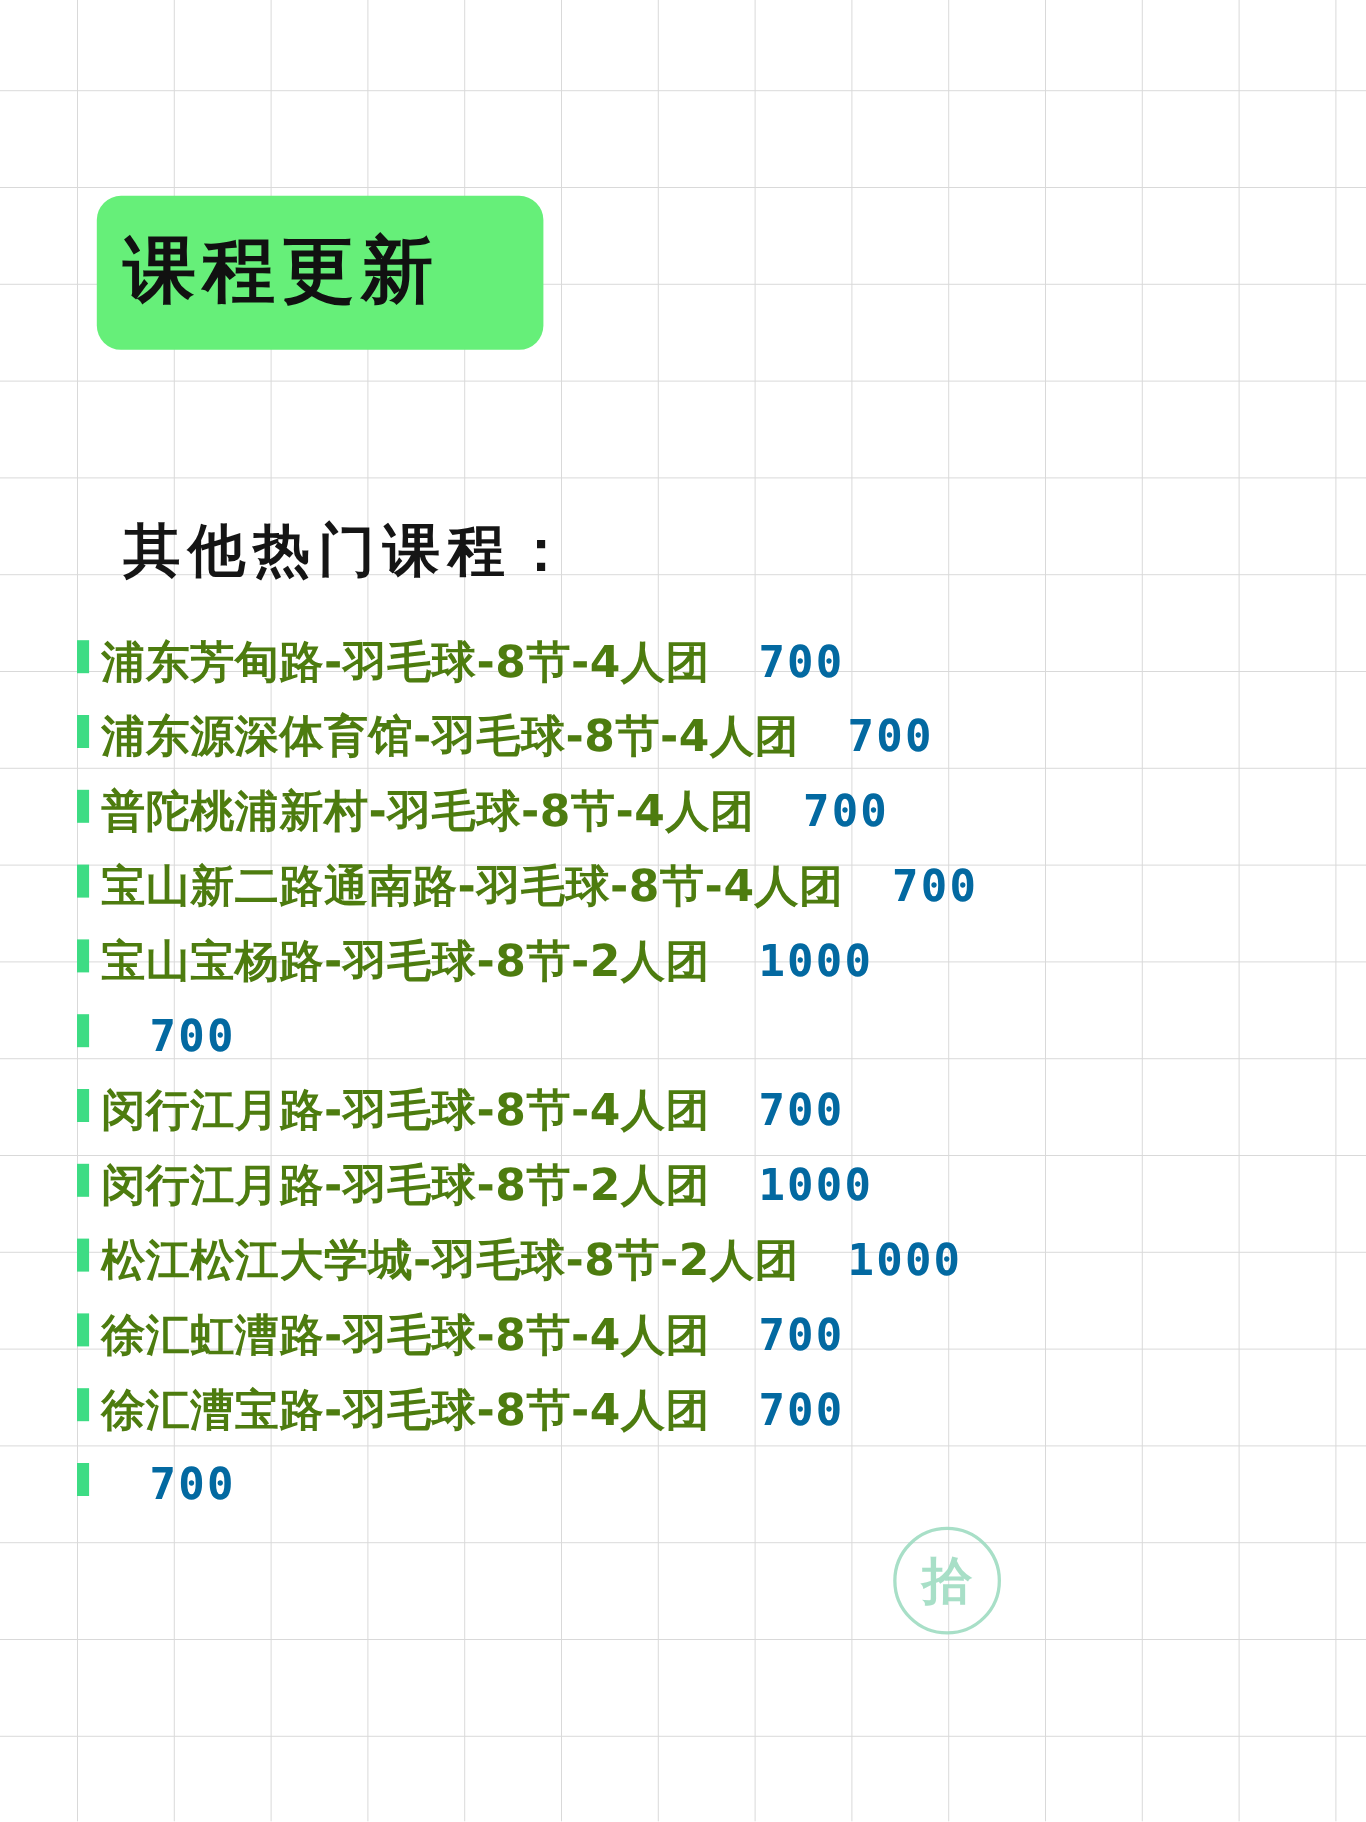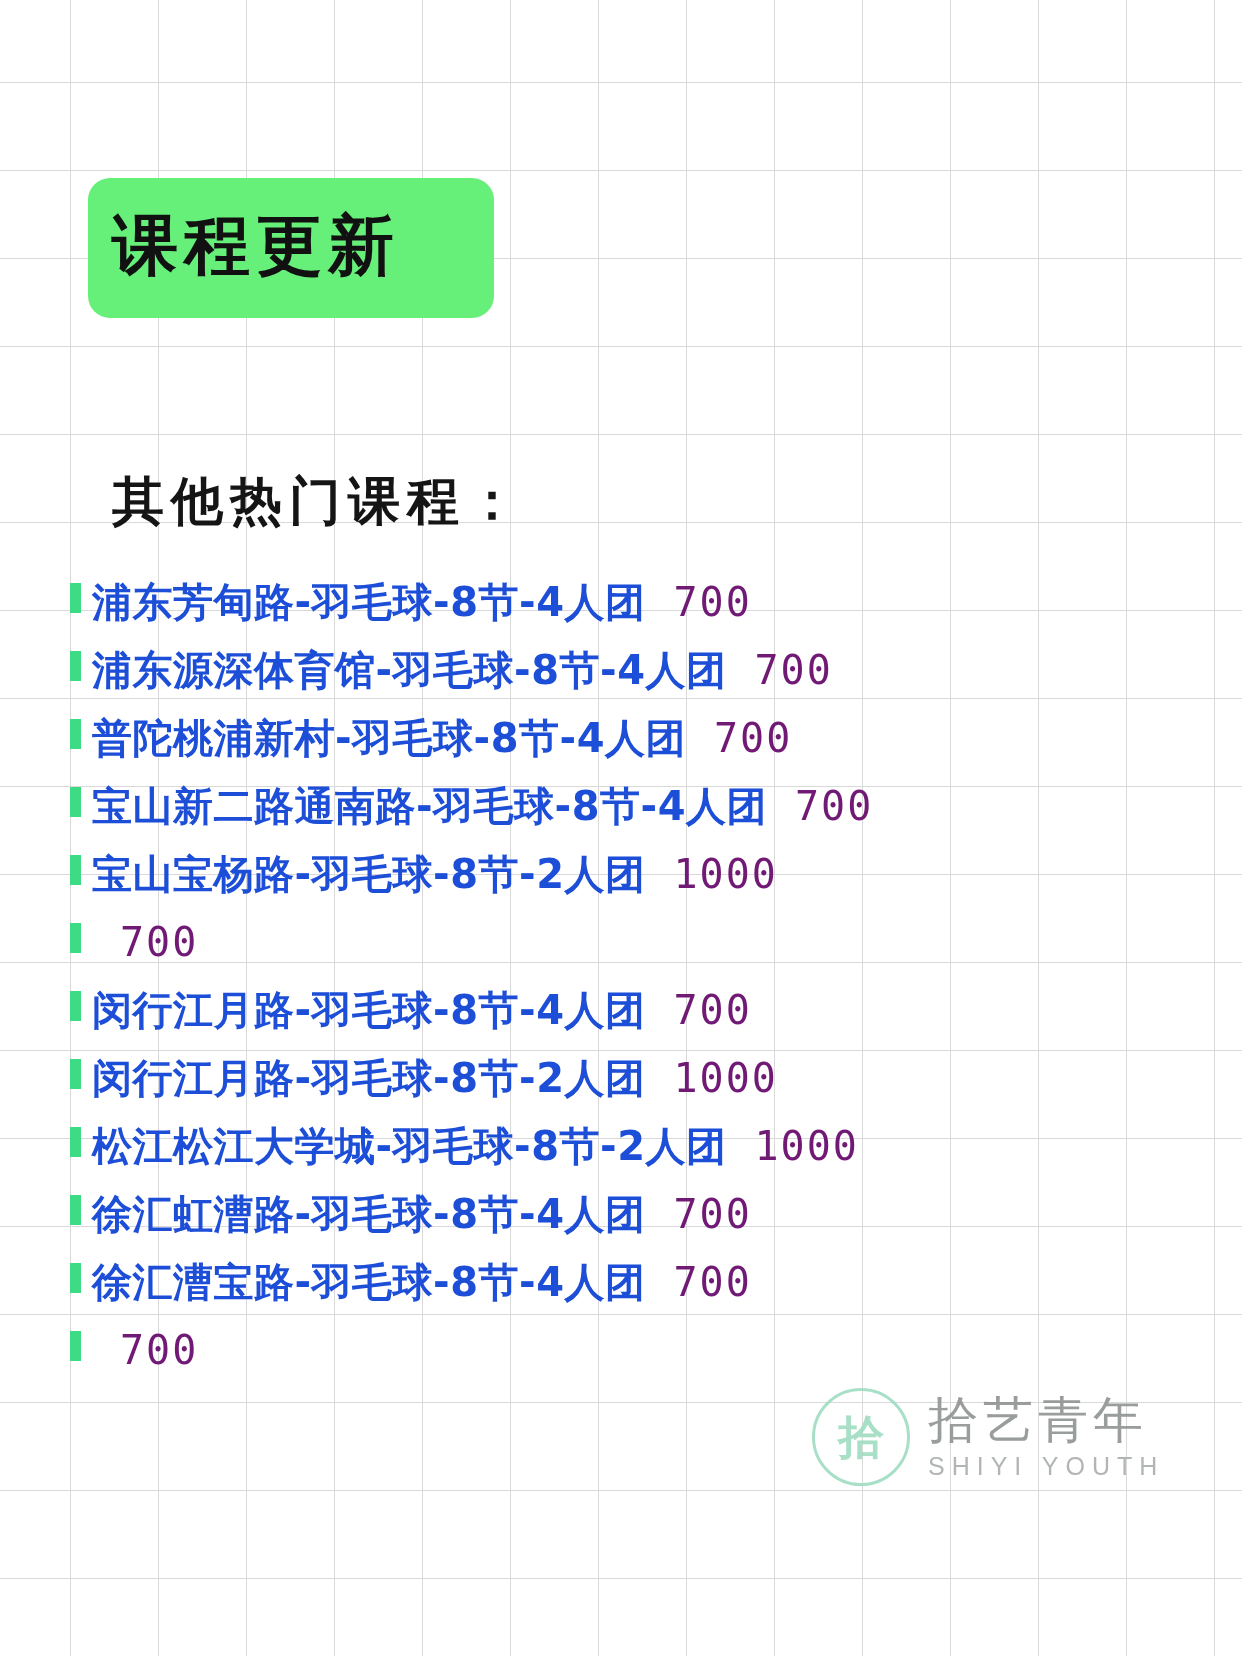--- a/index.html
+++ b/index.html
@@ -96,32 +96,32 @@
     position: relative;
     top: -3px;
   }
   .course-name {
     flex: 0 0 auto;
     font-family: "DejaVu Sans", "Liberation Sans", sans-serif;
     font-weight: bold;
     font-size: 40px;
     line-height: 48px;
     letter-spacing: 0.5px;
-    color: #1d4ed8;
+    color: #4d7c0f;
     white-space: nowrap;
   }
   .course-price {
     flex: 0 0 auto;
-    margin-left: 28px;
+    margin-left: 44px;
     font-family: "DejaVu Sans Mono", "Liberation Mono", monospace;
-    font-weight: normal;
+    font-weight: bold;
     font-size: 40px;
     line-height: 48px;
     letter-spacing: 2px;
-    color: #701a75;
+    color: #0369a1;
     white-space: nowrap;
   }
 
   
   #watermark {
     position: absolute;
     left: 812px;
     top: 1388px;
     display: flex;
     align-items: center;
@@ -245,19 +245,15 @@
 
     <div class="course-row">
       <span class="bullet"></span>
       <span class="course-price">700</span>
     </div>
 
   </div>
 
   <div id="watermark">
     <div id="logo-mark">拾</div>
-    <div id="logo-texts">
-      <span id="brand-cn">拾艺青年</span>
-      <span id="brand-en">SHIYI YOUTH</span>
-    </div>
   </div>
 
 </div>
 
 </body></html>

